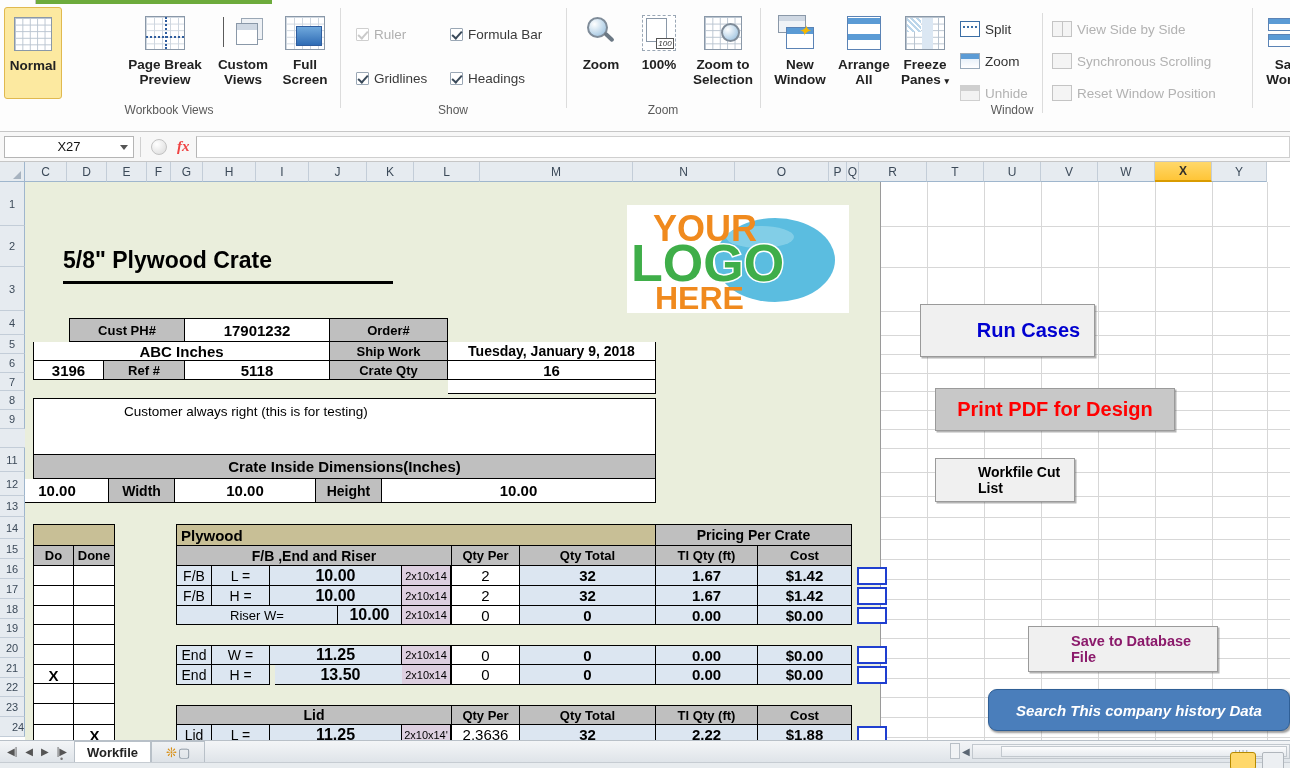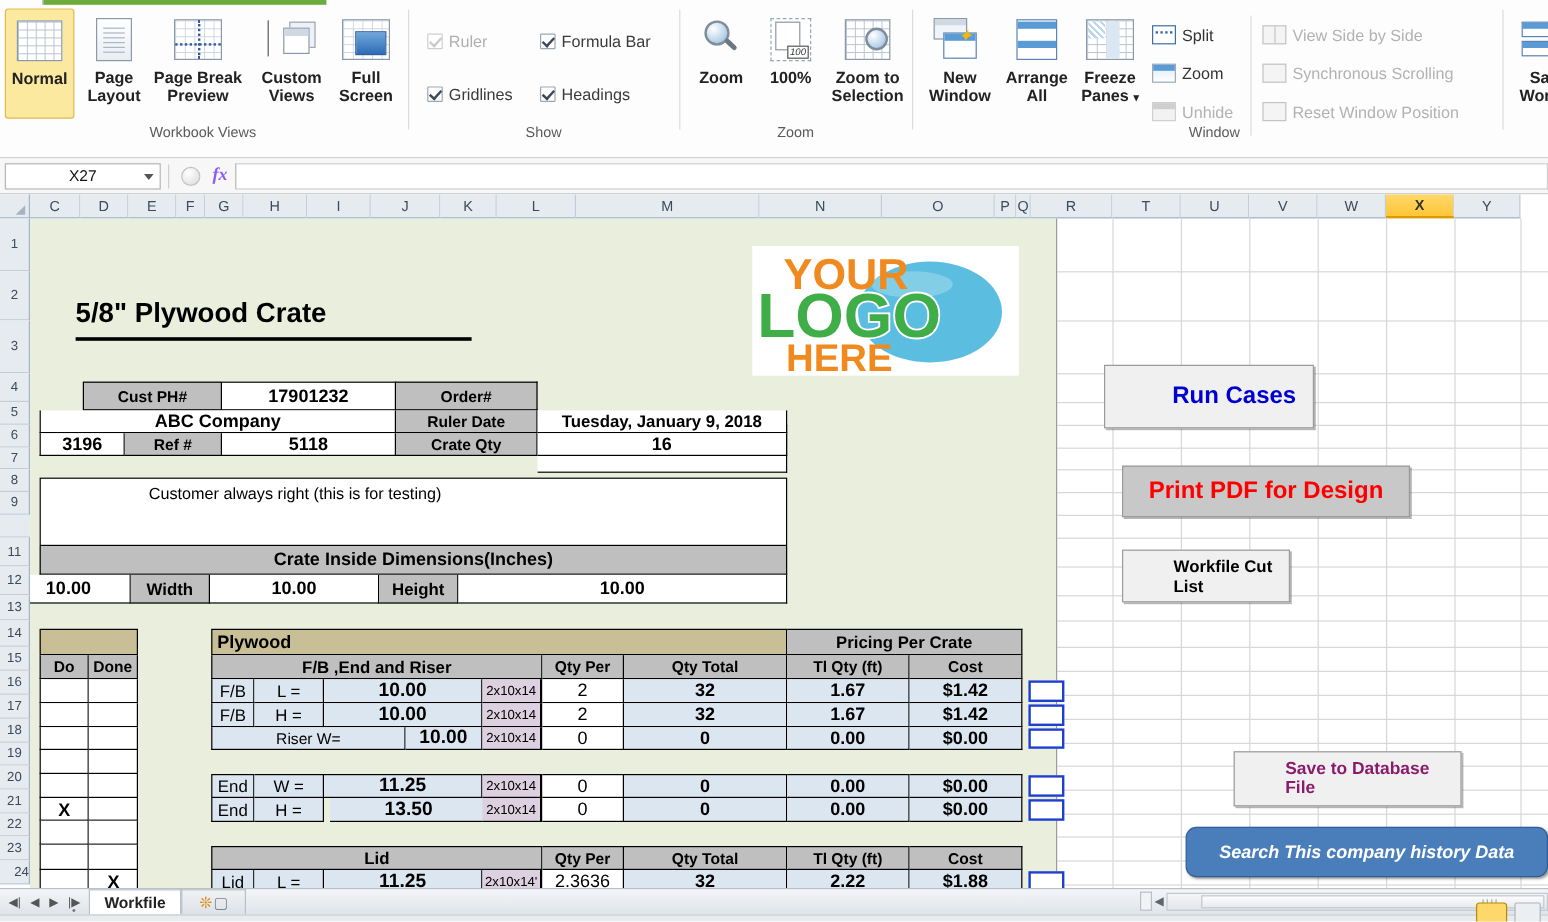--- a/index.html
+++ b/index.html
@@ -139,21 +139,21 @@
   .fbar { position:absolute; top:132px; left:0; width:1290px; height:30px; background:#f7f7f7;
           border-bottom:1px solid #c6c6c6; display:flex; align-items:center; }
   .namebox { width:130px; height:22px; margin-left:4px; background:#fff; border:1px solid #b5b5b5;
              display:flex; align-items:center; justify-content:center; position:relative;
              font-size:13px; color:#111; }
   .namebox .cv { position:absolute; right:5px; top:8px; width:0;height:0;
                  border-left:4px solid transparent;border-right:4px solid transparent;border-top:5px solid #555;}
   .fb-sep { width:1px; height:20px; background:#d0d0d0; margin:0 6px; }
   .fb-tools { display:flex; align-items:center; gap:10px; padding-left:4px; }
   .fb-circ { width:16px;height:16px;border-radius:50%;background:radial-gradient(circle at 35% 30%,#fff,#d9d9d9);border:1px solid #c3c3c3;}
-  .fx { font-style:italic; font-family:"Liberation Serif", serif; font-size:15px; color:#8b5cf6; font-weight:bold;}
+  .fx { font-style:italic; font-family:"Liberation Serif", serif; font-size:15px; color:#ef4444; font-weight:bold;}
   .fb-input { flex:1; height:22px; background:#fff; border:1px solid #cfcfcf; border-left:1px solid #b5b5b5;
               margin-left:6px; margin-right:0px; font-size:13px; padding:0 4px; line-height:20px; color:#000;}
 
   
   .gridwrap { position:absolute; top:162px; left:0; width:1290px; height:578px; background:#fff; }
   .colhead { position:absolute; top:0; left:0; height:20px; display:flex; }
   .corner { width:25px; height:20px; background:#e6ebf0; border-right:1px solid #9fb6cd;
             border-bottom:1px solid #9fb6cd; position:relative; }
   .corner::after{content:"";position:absolute;right:3px;bottom:2px;border-style:solid;
             border-width:0 0 8px 8px;border-color:transparent transparent #a7b3c0 transparent;}
@@ -215,34 +215,20 @@
     <div class="ribbon-tabline"></div>
     <div class="tab-active-nub"></div>
     <div class="tab-edge-l"></div>
 
     <div class="rgroup" style="left:0px; width:338px;">
       <div class="bigbtn sel" style="left:4px; width:58px;">
         <span class="glyph">
             <span class="g-grid"></span>
           </span>
         <span class="lbl">Normal</span>
-      </div>
-      <div class="bigbtn" style="left:64px; width:62px;">
-        <span class="glyph">
-          <span class="g-page">
-              <i class="ln" style="top:7px"></i>
-              <i class="ln" style="top:11px"></i>
-              <i class="ln" style="top:15px"></i>
-              <i class="ln" style="top:19px"></i>
-              <i class="ln" style="top:23px"></i>
-              <i class="ln" style="top:27px"></i>
-            </span>
-        </span>
-        <span class="lbl">Page</span>
-        <span class="lbl">Layout</span>
       </div>
       <div class="bigbtn" style="left:126px; width:78px;">
         <span class="glyph">
             <span class="g-pbreak"></span>
           </span>
         <span class="lbl">Page Break</span>
         <span class="lbl">Preview</span>
       </div>
       <div class="bigbtn" style="left:210px; width:66px;">
         <span class="glyph">
@@ -617,22 +603,22 @@
           <text x="4" y="76" font-family="Liberation Sans, sans-serif" font-size="52" font-weight="bold" fill="#3fae49" stroke="#ffffff" stroke-width="3" paint-order="stroke">LOGO</text>
           <text x="28" y="104" font-family="Liberation Sans, sans-serif" font-size="32" font-weight="bold" fill="#f08a1e">HERE</text>
         </svg>
       </div>
 
       <div class="cell c-center b" style="left:44px; top:136px; width:116px; height:24px; background:#bfbfbf; border:1px solid #000;">Cust PH#</div>
       <div class="cell c-center b" style="left:160px; top:136px; width:145px; height:24px; background:#ffffff; border:1px solid #000; border-left:none; font-size:15px;">17901232</div>
       <div class="cell c-center b" style="left:305px; top:136px; width:118px; height:24px; background:#bfbfbf; border:1px solid #000; border-left:none;">Order#</div>
       <div class="cell c-center b" style="left:423px; top:136px; width:208px; height:40px; background:#ffffff; border:1px solid #000; border-left:none; font-size:15px;margin-top:36px;">595</div>
 
-      <div class="cell c-center b" style="left:8px; top:160px; width:297px; height:19px; background:#ffffff; border:1px solid #000; border-top:none; font-size:15px;">ABC Company</div>
-      <div class="cell c-center b" style="left:305px; top:160px; width:118px; height:19px; background:#bfbfbf; border:1px solid #000; border-top:none; border-left:none;">Ruler Date</div>
+      <div class="cell c-center b" style="left:8px; top:160px; width:297px; height:19px; background:#ffffff; border:1px solid #000; border-top:none; font-size:15px;">ABC Inches</div>
+      <div class="cell c-center b" style="left:305px; top:160px; width:118px; height:19px; background:#bfbfbf; border:1px solid #000; border-top:none; border-left:none;">Ship Work</div>
       <div class="cell c-center b" style="left:423px; top:160px; width:208px; height:19px; background:#ffffff; border:1px solid #000; border-top:none; border-left:none; font-size:14px;">Tuesday, January 9, 2018</div>
 
       <div class="cell c-center b" style="left:8px; top:179px; width:71px; height:19px; background:#ffffff; border:1px solid #000; border-top:none; font-size:15px;">3196</div>
       <div class="cell c-center b" style="left:79px; top:179px; width:81px; height:19px; background:#bfbfbf; border:1px solid #000; border-top:none; border-left:none;">Ref #</div>
       <div class="cell c-center b" style="left:160px; top:179px; width:145px; height:19px; background:#ffffff; border:1px solid #000; border-top:none; border-left:none; font-size:15px;">5118</div>
       <div class="cell c-center b" style="left:305px; top:179px; width:118px; height:19px; background:#bfbfbf; border:1px solid #000; border-top:none; border-left:none;">Crate Qty</div>
       <div class="cell c-center b" style="left:423px; top:179px; width:208px; height:19px; background:#ffffff; border:1px solid #000; border-top:none; border-left:none; font-size:15px;">16</div>
 
       <div class="cell c-left" style="left:8px; top:216px; width:623px; height:57px; background:#ffffff; border:1px solid #000;
                   align-items:flex-start; padding-top:5px; padding-left:90px; font-size:13.5px;">Customer always right (this is for testing)</div>

